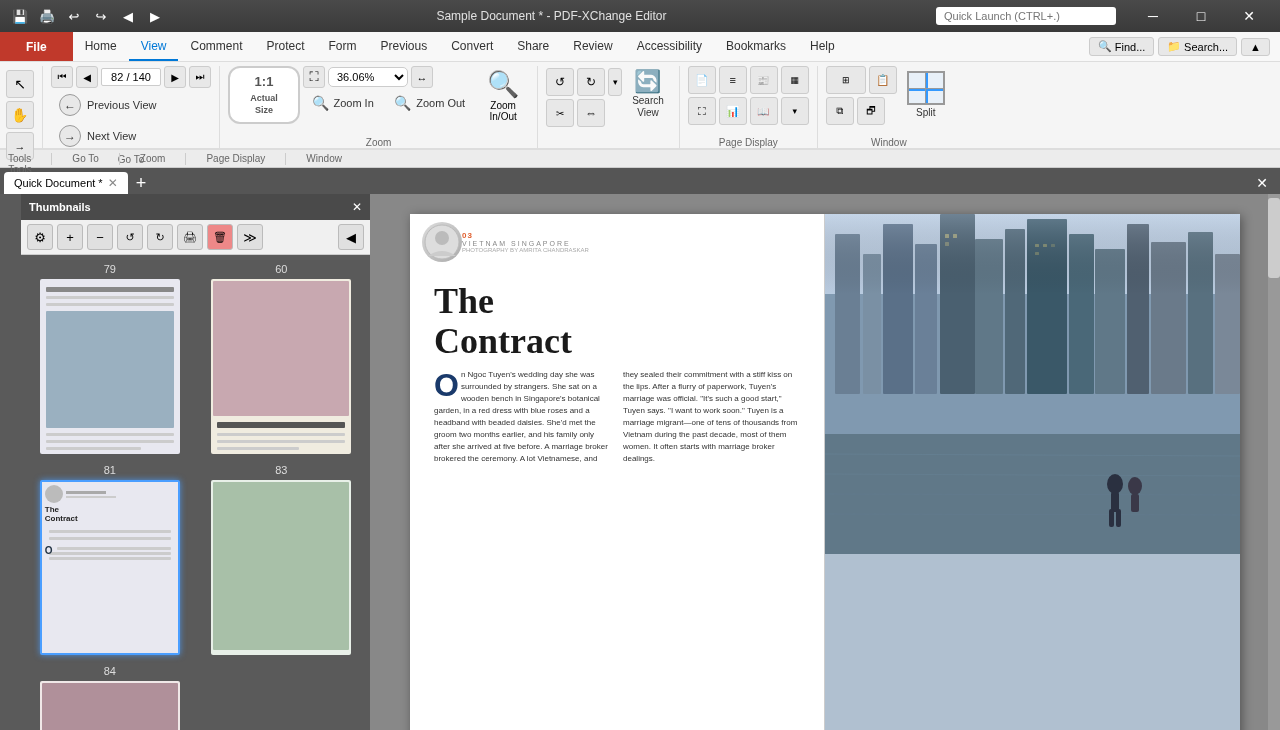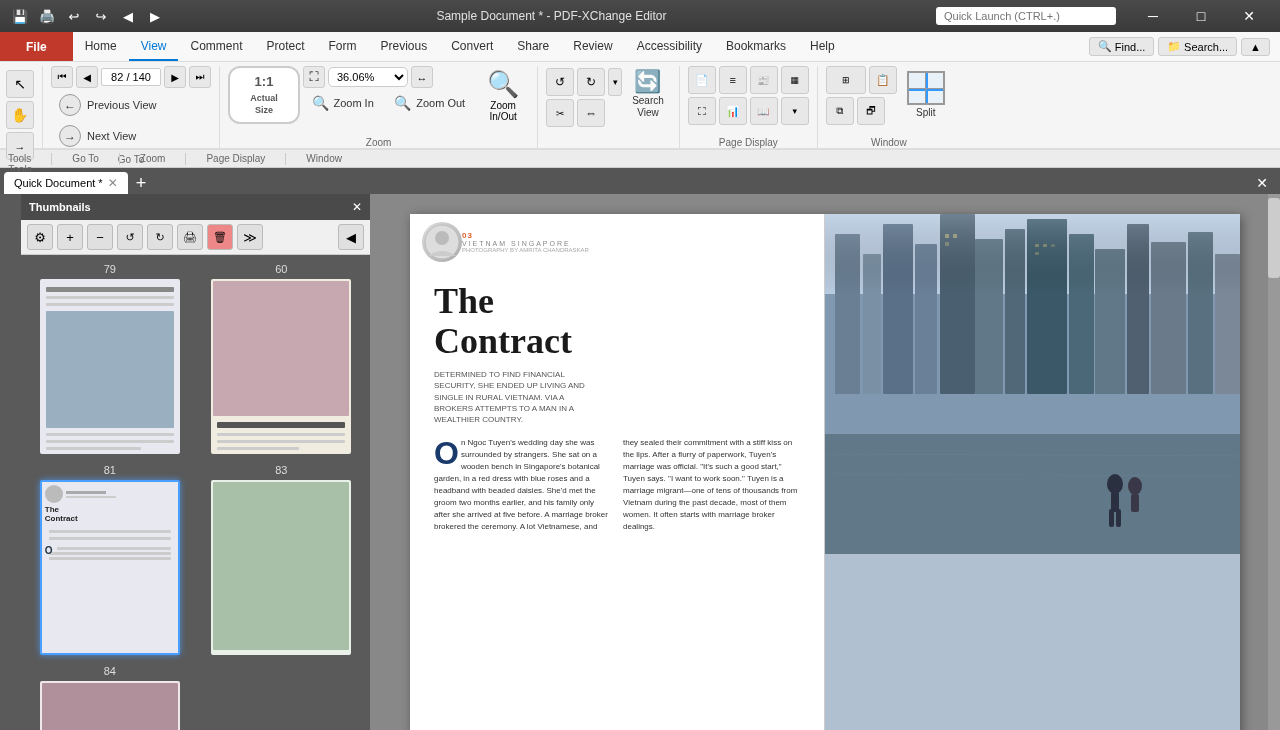--- a/index.html
+++ b/index.html
@@ -873,21 +873,20 @@
             <div style="font-size:7px;color:#888;letter-spacing:2px;">VIETNAM SINGAPORE</div>
             <div style="font-size:6px;color:#aaa;">PHOTOGRAPHY BY AMRITA CHANDRASKAR</div>
           </div>
         </div>
 
         <div class="article-heading">
           <span>The</span><br>
           <span>Contract</span>
         </div>
 
-        <div class="article-subtitle">DETERMINED TO FIND FINANCIAL SECURITY, SHE ENDED UP LIVING AND SINGLE IN RURAL VIETNAM. VIA A BROKERS ATTEMPTS TO A MAN IN A WEALTHIER COUNTRY.</div>
 
         <div class="article-body">
           <span class="drop-cap">O</span>
           <span>n Ngoc Tuyen's wedding day she was surrounded by strangers. She sat on a wooden bench in Singapore's botanical garden, in a red dress with blue roses and a headband with beaded daisies. She'd met the groom two months earlier, and his family only after she arrived at five before. A marriage broker brokered the ceremony. A lot Vietnamese, and they sealed their commitment with a stiff kiss on the lips. After a flurry of paperwork, Tuyen's marriage was official. "It's such a good start," Tuyen says. "I want to work soon." Tuyen is a marriage migrant—one of tens of thousands from Vietnam during the past decade, most of them women. It often starts with marriage broker dealings.</span>
         </div>
       </div>
 
       <div id="page-right">
 
         <div class="skyline-bg">

